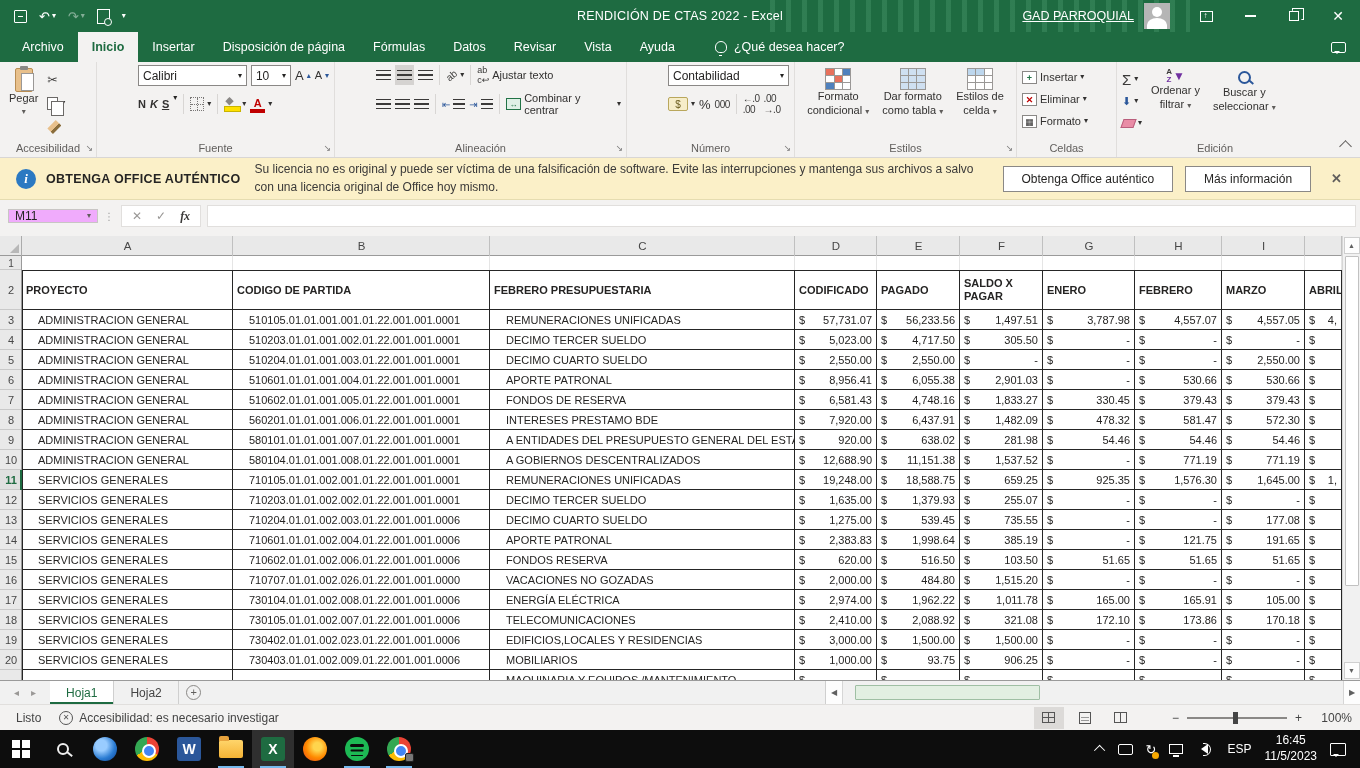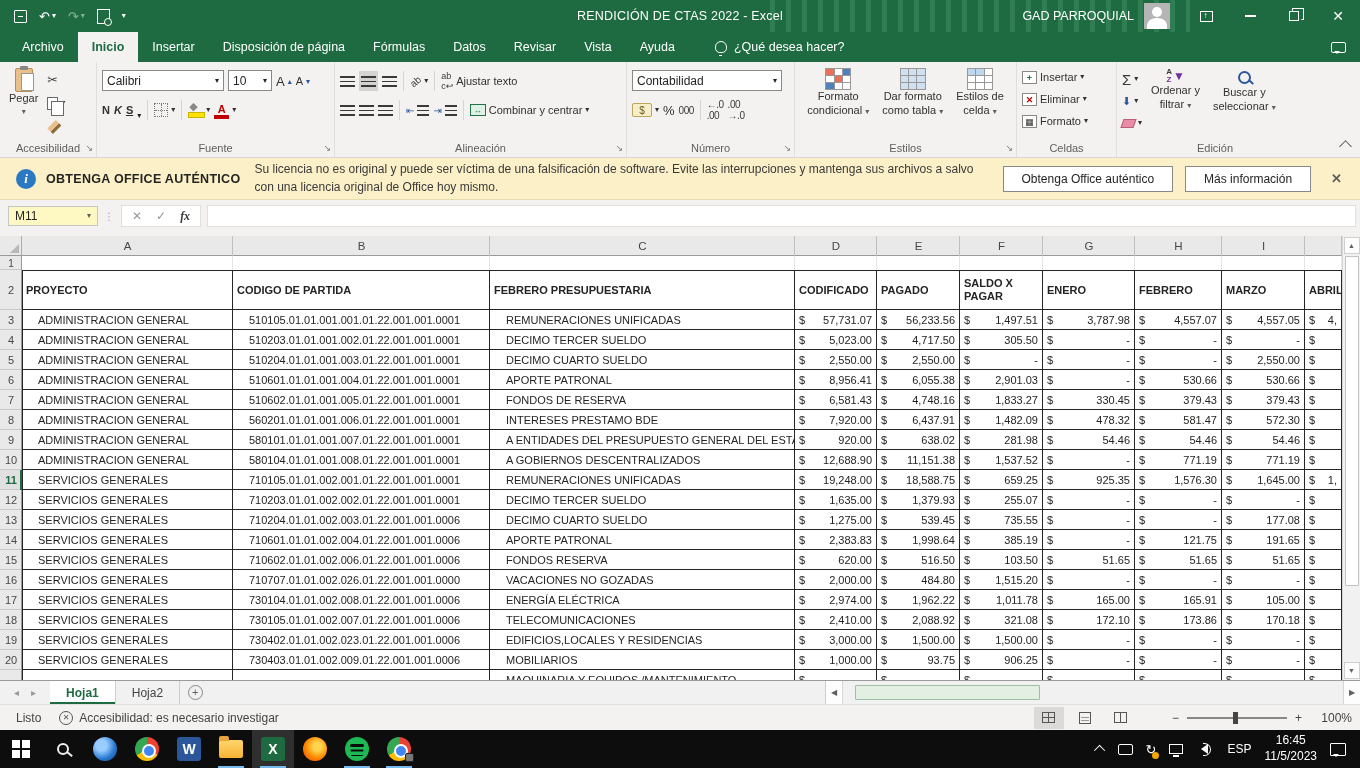--- a/index.html
+++ b/index.html
@@ -14,21 +14,21 @@
   .qat{display:flex;align-items:center;gap:12px;padding:0 14px;z-index:1;}
   .qat .qbtn{display:flex;align-items:center;gap:2px;font-size:13px;color:#fff;}
   .qat .dim{opacity:.45;}
   .caret{font-size:8px;line-height:1;}
   .floppy{width:13px;height:13px;border:1.5px solid #fff;border-radius:1px;position:relative;}
   .floppy::after{content:"";position:absolute;left:3px;top:5px;right:3px;bottom:0;border-top:1.5px solid #fff;}
   .pvico{width:13px;height:15px;border:1.5px solid #fff;position:relative;}
   .pvico::after{content:"";position:absolute;width:6px;height:6px;border:1.5px solid #fff;border-radius:50%;right:-3px;bottom:-3px;background:#1e6b41;}
   .tbtitle{position:absolute;left:50%;transform:translateX(-50%);font-size:12.5px;letter-spacing:.2px;z-index:1;}
   .tbright{margin-left:auto;display:flex;align-items:center;height:100%;z-index:1;}
-  .tbuser{font-size:12.5px;margin-right:10px;}
+  .tbuser{font-size:12.5px;margin-right:10px;text-decoration:underline;}
   .avatar{width:26px;height:26px;background:#b5b5b5;position:relative;overflow:hidden;margin-right:14px;}
   .avatar::before{content:"";position:absolute;left:8px;top:4px;width:10px;height:10px;border-radius:50%;background:#fff;}
   .avatar::after{content:"";position:absolute;left:3px;top:15px;width:20px;height:14px;border-radius:50% 50% 0 0;background:#fff;}
   .winbtn{width:44px;height:32px;display:flex;align-items:center;justify-content:center;font-size:14px;color:#fff;}
   .ribopt{width:13px;height:11px;border:1.2px solid #fff;position:relative;}
   .ribopt::after{content:"↑";position:absolute;font-size:8px;left:3px;top:-1px;}
   .minig{width:11px;height:1.5px;background:#fff;}
   .restico{width:10px;height:10px;border:1.2px solid #fff;position:relative;}
   .restico::before{content:"";position:absolute;left:2px;top:-4px;width:10px;height:10px;border:1.2px solid #fff;clip-path:polygon(0 0,100% 0,100% 100%,78% 100%,78% 22%,0 22%);}
 
@@ -46,21 +46,21 @@
   
   .ribbon{height:96px;background:#f3f2f1;display:flex;flex:none;border-bottom:1px solid #d8d6d4;}
   .rgroup{display:flex;flex-direction:column;border-right:1px solid #e0dedc;position:relative;flex:none;}
   .rg-body{flex:1;display:flex;align-items:flex-start;padding:3px 5px 0;gap:5px;}
   .rg-foot{height:18px;display:flex;align-items:center;justify-content:center;font-size:11px;color:#605e5c;position:relative;padding:0 12px;}
   .launcher{position:absolute;right:3px;bottom:4px;font-size:9px;color:#7a7a7a;}
   .bigbtn{display:flex;flex-direction:column;align-items:center;justify-content:flex-start;font-size:11px;color:#323130;padding:3px 4px;text-align:center;line-height:1.25;}
   .bigbtn .bcaret{font-size:8px;color:#5f5d5b;margin-top:1px;}
   .smallcol{display:flex;flex-direction:column;gap:4px;padding-top:4px;}
   .smallbtn{display:flex;align-items:center;gap:3px;font-size:11px;color:#323130;height:20px;}
-  .rrow{display:flex;align-items:flex-end;gap:4px;height:26px;}
+  .rrow{display:flex;align-items:flex-start;gap:4px;height:26px;margin-left:36px;}
   .selbox{background:#fff;border:1px solid #8a8886;height:21px;display:flex;align-items:center;justify-content:space-between;font-size:12px;padding:0 4px;color:#252423;}
   .ficon{font-size:12.5px;color:#3b3a39;}
   .vsep{width:1px;height:20px;background:#d8d6d4;margin:0 2px;}
   .clipico{width:18px;height:24px;background:#e8c08b;border:1px solid #b98d53;border-radius:2px;position:relative;}
   .clipico::before{content:"";position:absolute;left:4px;top:-3px;width:8px;height:4px;background:#8a8886;border-radius:1px;}
   .clipico::after{content:"";position:absolute;left:5px;top:4px;width:11px;height:16px;background:#fff;border:1px solid #9a9896;}
   .copyico{width:11px;height:13px;border:1.2px solid #6b6967;background:#fff;position:relative;}
   .copyico::after{content:"";position:absolute;left:3px;top:3px;width:11px;height:13px;border:1.2px solid #6b6967;background:#fff;}
   .brushico{width:14px;height:14px;background:linear-gradient(135deg,#e8c08b 55%,#8a6d3b 55%);clip-path:polygon(0 60%,60% 0,100% 40%,40% 100%);}
   .lines-ico{display:inline-block;width:15px;height:11px;background:repeating-linear-gradient(#3b3a39 0 1.5px,transparent 1.5px 4.5px);}
@@ -98,21 +98,21 @@
   .warnbar{height:42px;background:#fbf0c8;display:flex;align-items:center;padding:0 10px 0 16px;gap:10px;flex:none;border-bottom:1px solid #e5dcb0;}
   .infoico{width:20px;height:20px;border-radius:50%;background:#2b79c2;color:#fff;font-weight:bold;font-size:13px;display:flex;align-items:center;justify-content:center;flex:none;font-family:"Liberation Serif",serif;font-style:italic;}
   .warntitle{font-size:12.5px;font-weight:bold;letter-spacing:.3px;white-space:nowrap;margin-right:4px;}
   .warnmsg{font-size:12px;line-height:1.45;max-width:720px;color:#3b3a39;}
   .warnbtns{margin-left:auto;display:flex;align-items:center;gap:12px;}
   .warnbtn{background:#fff;border:1px solid #8a8886;font-size:12px;padding:5px 18px;white-space:nowrap;color:#252423;}
   .warnx{font-size:13px;color:#605e5c;font-weight:bold;padding:0 8px;}
 
   
   .fbar{height:36px;background:#f3f2f1;display:flex;align-items:center;padding:2px 2px 6px 8px;gap:6px;flex:none;}
-  .namebox{width:90px;height:20px;background:#fef9c3;border:1px solid #c8c6c4;display:flex;align-items:center;justify-content:space-between;padding:0 6px;font-size:12px;}
+  .namebox{width:90px;height:14px;background:#f0abfc;border:1px solid #c8c6c4;display:flex;align-items:center;justify-content:space-between;padding:0 6px;font-size:12px;}
   .nbdots{color:#a0a0a0;font-size:10px;letter-spacing:1px;}
   .fxbtns{display:flex;align-items:center;gap:14px;background:#fff;border:1px solid #e1dfdd;height:22px;padding:0 10px;color:#9a9896;font-size:12px;}
   .fxbtns .fx{font-style:italic;font-family:"Liberation Serif",serif;color:#3b3a39;font-weight:bold;}
   .finput{flex:1;height:22px;background:#fff;border:1px solid #e1dfdd;margin-right:2px;}
 
   
   .gridwrap{position:relative;height:444px;flex:none;background:#fff;}
   #sheet-grid{position:absolute;left:0;top:0;width:1342px;}
   .xrow{display:flex;width:1342px;}
   .letters{height:20px;}
@@ -137,21 +137,21 @@
   .partial .cell,.partial .rh{height:20px;}
   .vscroll{position:absolute;right:0;top:0;width:18px;height:444px;background:#f1f1f1;border-left:1px solid #d6d6d6;display:flex;flex-direction:column;align-items:center;}
   .vbtn{width:16px;height:17px;background:#fdfdfd;border:1px solid #cfcfcf;display:flex;align-items:center;justify-content:center;font-size:7px;color:#606060;margin:1px 0;}
   .vthumb{width:14px;flex:0 0 330px;background:#fff;border:1px solid #c1c1c1;border-radius:1px;margin:1px 0;}
   .vspacer{flex:1;}
 
   
   .tabsbar{height:24px;background:#f1f1f1;border-top:1px solid #9a9a9a;display:flex;align-items:stretch;flex:none;font-size:12px;}
   .tnav{display:flex;align-items:center;gap:12px;padding:0 14px;color:#9a9896;font-size:10px;}
   .stab{display:flex;align-items:center;padding:0 16px;border-right:1px solid #cfcfcf;color:#444;}
-  .stab.active{background:#fff;color:#1e6b41;font-weight:bold;box-shadow:inset 0 -2px 0 #1e6b41;}
+  .stab.active{background:#fff;color:#1e6b41;font-weight:normal;box-shadow:inset 0 -2px 0 #1e6b41;}
   .addsheet{display:flex;align-items:center;justify-content:center;width:30px;color:#605e5c;}
   .pluscirc{width:15px;height:15px;border:1px solid #8a8886;border-radius:50%;display:flex;align-items:center;justify-content:center;font-size:11px;line-height:1;}
   .hscroll{margin-left:auto;display:flex;align-items:center;width:535px;background:#f1f1f1;border-left:1px solid #cfcfcf;}
   .hbtn{width:17px;height:100%;display:flex;align-items:center;justify-content:center;font-size:8px;color:#606060;background:#fdfdfd;border-right:1px solid #d6d6d6;}
   .hbtn.right{border-left:1px solid #d6d6d6;border-right:none;margin-left:auto;}
   .hthumb{width:185px;height:15px;background:#e2efe2;border:1px solid #9fbfa4;border-radius:1px;margin-left:12px;}
 
   
   .statusbar{height:26px;background:#f3f2f1;border-top:1px solid #e1dfdd;display:flex;align-items:center;padding:0 8px 0 16px;flex:none;color:#444;}
   .stat-left{display:flex;align-items:center;gap:18px;font-size:12px;}

